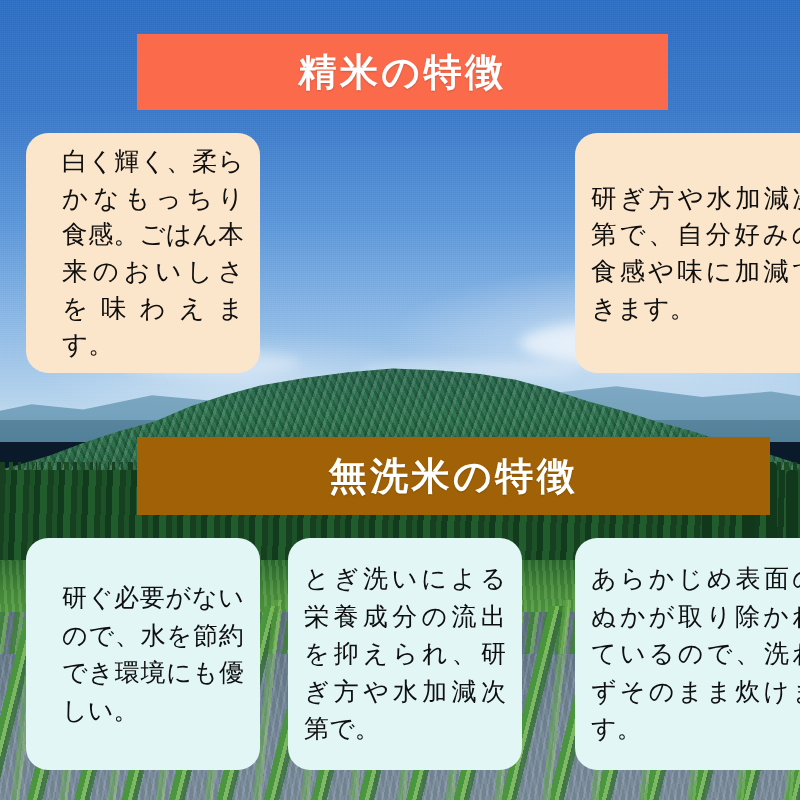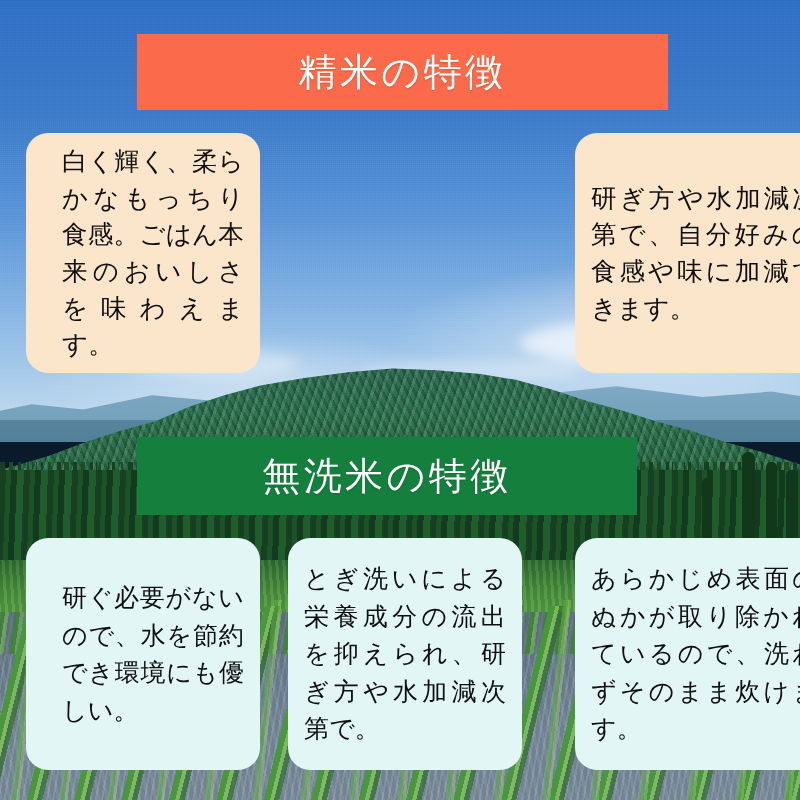--- a/index.html
+++ b/index.html
@@ -125,28 +125,28 @@
     position:absolute;left:0;top:612px;width:800px;height:42px;
     background:
       repeating-linear-gradient(98deg, rgba(60,130,50,.9) 0 5px, rgba(110,180,80,.7) 5px 9px, rgba(90,110,115,.5) 9px 15px);
     opacity:.9;
   }
 
   
   .banner{
     position:absolute;display:flex;align-items:center;justify-content:center;
     color:#ffffff;letter-spacing:.09em;
-    font-weight:400;
+    font-weight:700;
     text-shadow:0 1px 2px rgba(0,0,0,.18);
   }
   .banner-top{
     left:137px;top:34px;width:531px;height:76px;background:#fb6b4b;font-size:38px;
   }
   .banner-bottom{
-    left:137px;top:437px;width:500px;height:78px;background:#15803d;font-size:38px;
+    left:137px;top:437px;width:633px;height:78px;background:#a16207;font-size:38px;
   }
 
   
   .card{
     position:absolute;border-radius:22px;
     box-sizing:border-box;
     display:flex;align-items:center;
     padding:10px 16px;
   }
   .card p{

